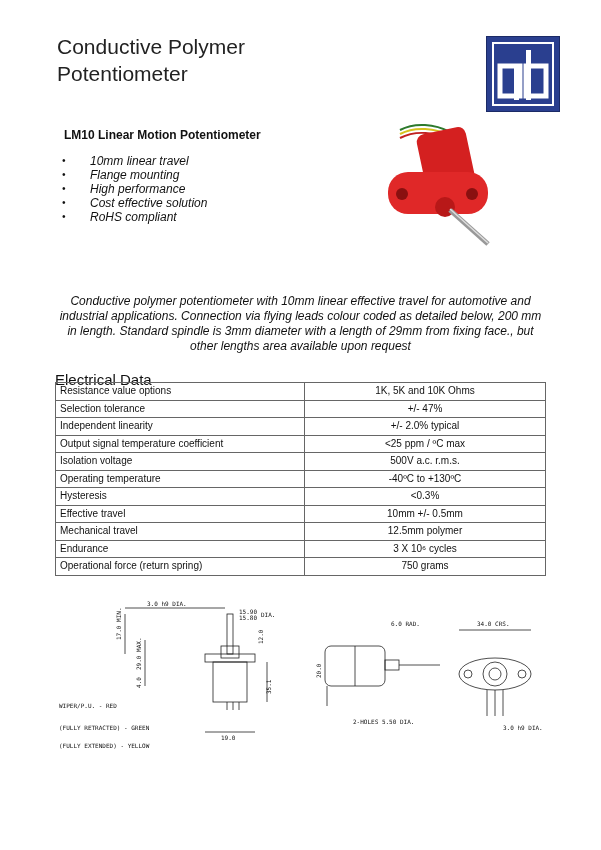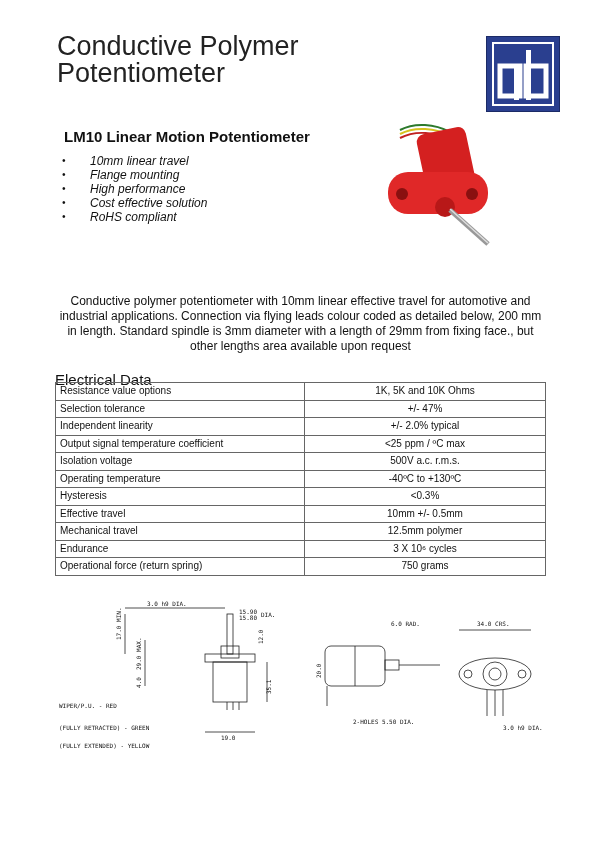--- a/index.html
+++ b/index.html
@@ -1,25 +1,25 @@
 <!DOCTYPE html>
 <html><head>
 <meta charset="utf-8">
 <style>
   html, body { margin:0; padding:0; background:#ffffff; }
   body { width:601px; height:850px; position:relative; overflow:hidden; font-family:"Liberation Sans", sans-serif; color:#111; }
-  .title { position:absolute; left:57px; top:33px; font-size:27px; line-height:27px; color:#222; font-weight:normal; }
+  .title { position:absolute; left:57px; top:33px; font-size:21px; line-height:27px; color:#222; font-weight:normal; }
   .logo { position:absolute; left:486px; top:36px; width:72px; height:74px; background:#2a3f8f; border:1px solid #1b2a66; }
   .logo-inner { position:absolute; left:5px; top:5px; right:5px; bottom:5px; background:#2a3f8f; border:2px solid #ffffff; }
-  .subtitle { position:absolute; left:64px; top:128px; font-size:15px; font-weight:bold; color:#111; }
+  .subtitle { position:absolute; left:64px; top:128px; font-size:12px; font-weight:bold; color:#111; }
   .bullets { position:absolute; left:62px; top:154px; margin:0; padding:0; list-style:none; font-size:12px; line-height:14px;font-style:italic; }
   .bullets li { position:relative; padding-left:28px; }
   .bullets li::before { content:"•"; position:absolute; left:0; top:0; font-size:10px; }
   .photo { position:absolute; left:360px; top:112px; width:160px; height:145px; }
-  .desc { position:absolute; left:55px; top:294px; width:491px; font-size:12px; line-height:15px; text-align:center; color:#111; }
+  .desc { position:absolute; left:55px; top:294px; width:491px; font-size:12px; line-height:15px; text-align:center; color:#111;font-style:italic; }
   .section-title { position:absolute; left:55px; top:357px; font-size:15px; font-weight:normal; color:#111;margin-top:14px; }
   table.spec { position:absolute; left:55px; top:382px; width:491px; border-collapse:collapse; font-size:10px; }
   table.spec td { border:1px solid #666; height:16.5px; padding:0 4px; line-height:16px; }
   table.spec td.k { width:240px; }
   table.spec td.v { text-align:center; }
   .drawing { position:absolute; left:55px; top:596px; width:500px; height:160px; }
   .dl { font-family:"DejaVu Sans Mono", monospace; font-size:6px; fill:#111; }
 </style>
 </head>
 <body>

